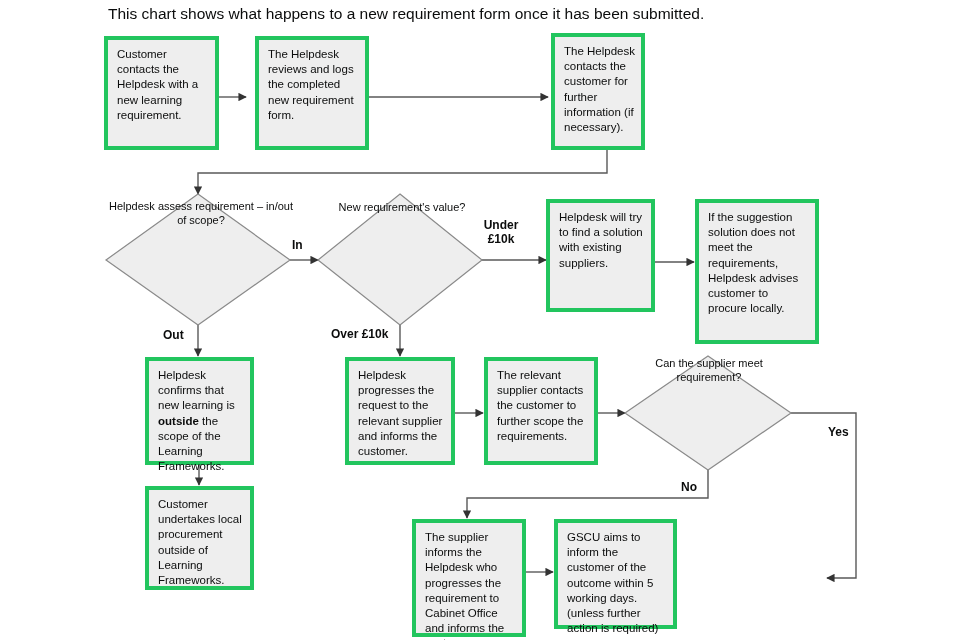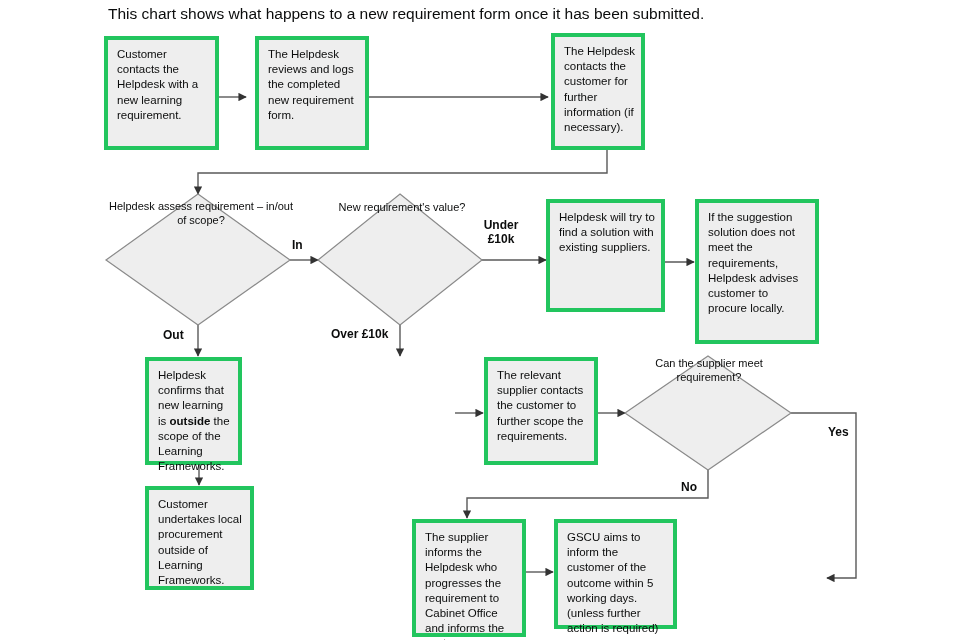--- a/index.html
+++ b/index.html
@@ -128,36 +128,39 @@
   </div>
 
   <div class="node" style="left:255px; top:36px; width:114px; height:114px;">
     <span class="txt">The Helpdesk reviews and logs the completed new requirement form.</span>
   </div>
 
   <div class="node" style="left:551px; top:33px; width:94px; height:117px;">
     <span class="txt">The Helpdesk contacts the customer for further information (if necessary).</span>
   </div>
 
-  <div class="node" style="left:546px; top:199px; width:119px; height:113px;">
+  <div class="node" style="left:546px; top:199px; width:109px; height:113px;">
     <span class="txt">Helpdesk will try to find a solution with existing suppliers.</span>
   </div>
 
   <div class="node" style="left:695px; top:199px; width:124px; height:145px;">
     <span class="txt">If the suggestion solution does not meet the requirements, Helpdesk advises customer to procure locally.</span>
   </div>
 
-  <div class="node" style="left:145px; top:357px; width:97px; height:108px;">
+  <div class="node" style="left:145px; top:357px; width:109px; height:108px;">
     <span class="txt"><span>Helpdesk confirms that new learning is </span><b>outside</b><span> the scope of the Learning Frameworks.</span></span>
   </div>
 
   <div class="node" style="left:145px; top:486px; width:109px; height:104px;">
     <span class="txt">Customer undertakes local procurement outside of Learning Frameworks.</span>
   </div>
 
+  <div class="node" style="left:345px; top:357px; width:110px; height:108px;">
+    <span class="txt">Helpdesk progresses the request to the relevant supplier and informs the customer.</span>
+  </div>
 
   <div class="node" style="left:484px; top:357px; width:114px; height:108px;">
     <span class="txt">The relevant supplier contacts the customer to further scope the requirements.</span>
   </div>
 
   <div class="node" style="left:412px; top:519px; width:114px; height:118px;">
     <span class="txt">The supplier informs the Helpdesk who progresses the requirement to Cabinet Office and informs the customer.</span>
   </div>
 
   <div class="node" style="left:554px; top:519px; width:123px; height:110px;">

